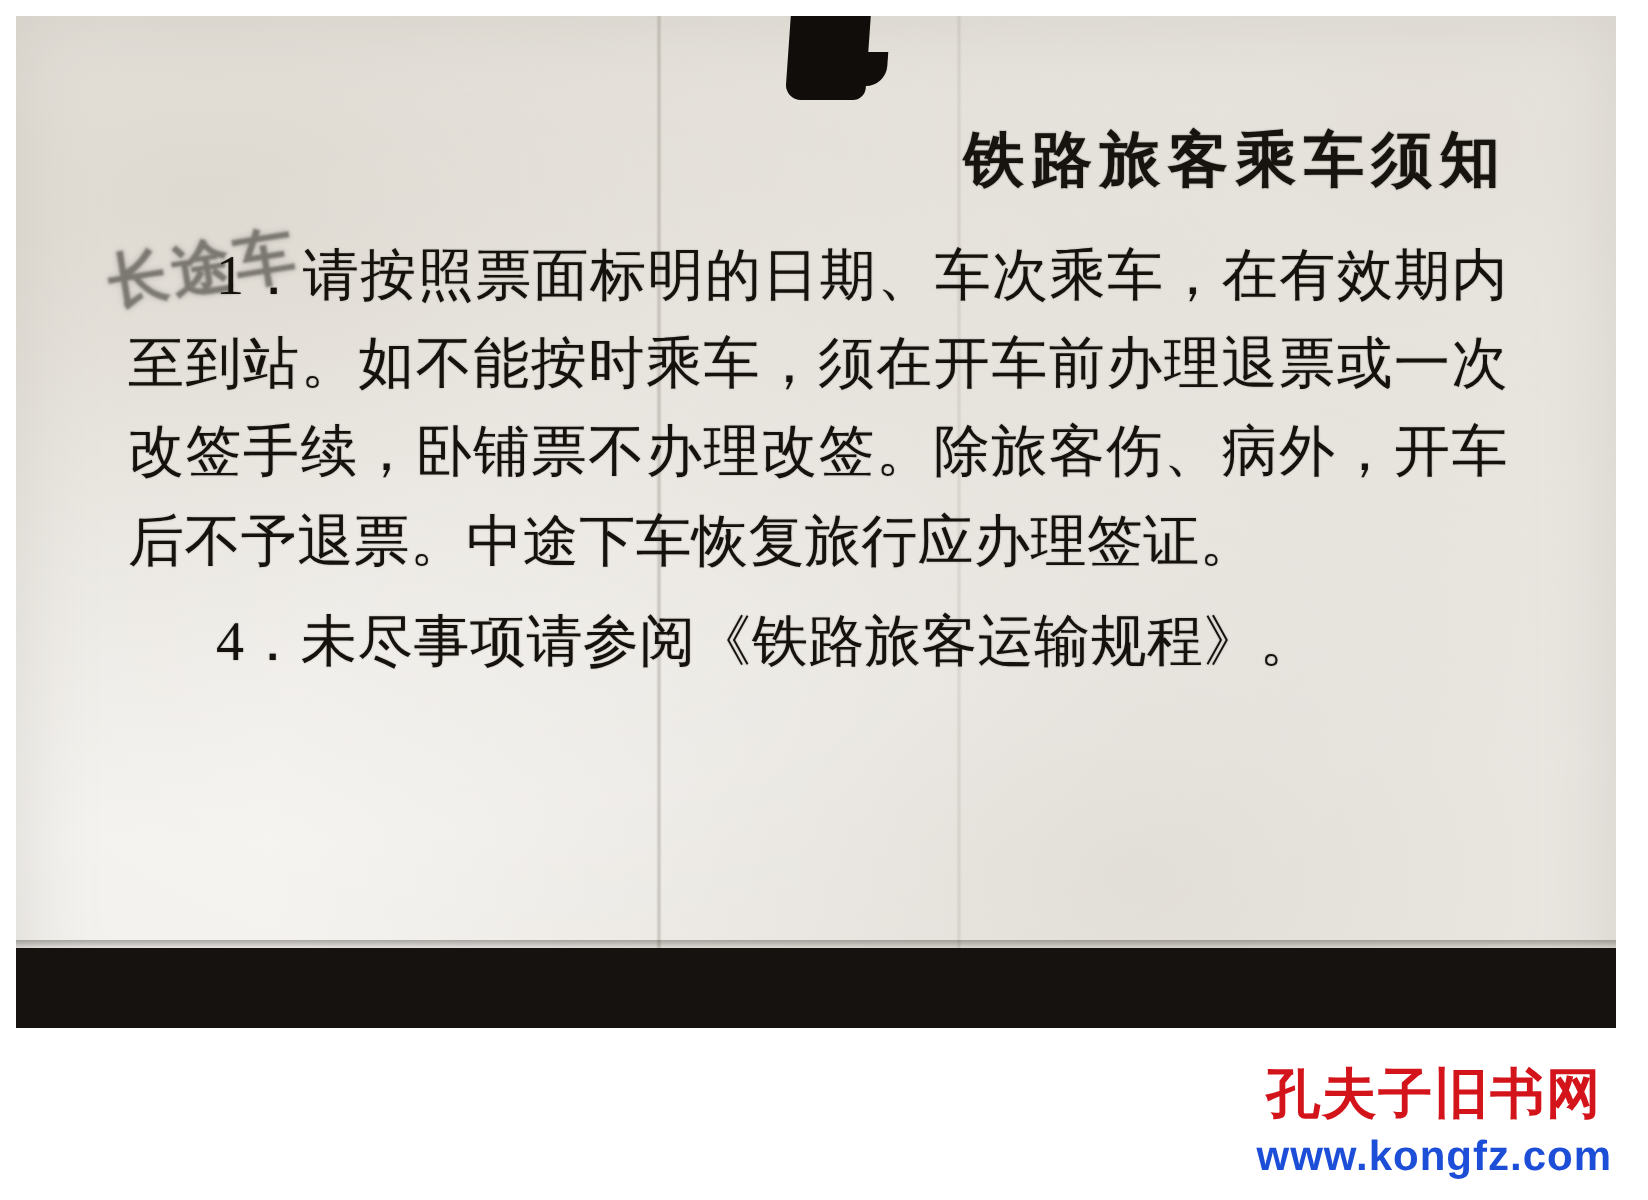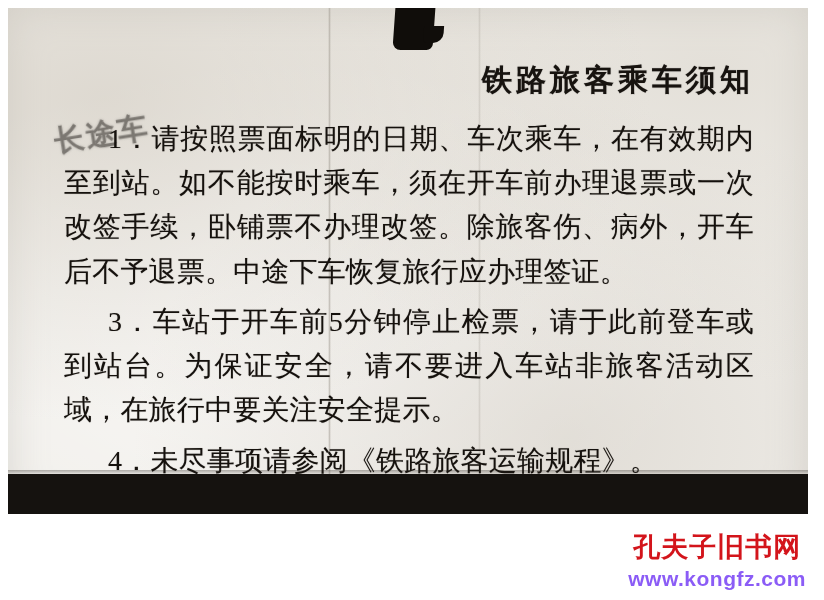--- a/index.html
+++ b/index.html
@@ -153,21 +153,21 @@
   .watermark .wm-cn {
     font-size: 27px;
     font-weight: bold;
     color: #d3141b;
     letter-spacing: 1px;
     font-family: Liberation Serif, serif;
   }
   .watermark .wm-url {
     font-size: 21px;
     font-weight: bold;
-    color: #8b5cf6;
+    color: #1d4ed8;
     letter-spacing: 0.5px;
     font-family: "Liberation Sans", sans-serif;
     margin-top: 4px;
   }
 </style>
 </head>
 <body>
 
 <div class="page">
 
@@ -176,21 +176,20 @@
     <div class="crease c2"></div>
 
     <div class="top-mark"></div>
 
     <div class="stamp">长途车</div>
 
     <div class="content">
       <h1 class="doc-title">铁路旅客乘车须知</h1>
 
       <p class="clause">1．请按照票面标明的日期、车次乘车，在有效期内至到站。如不能按时乘车，须在开车前办理退票或一次改签手续，卧铺票不办理改签。除旅客伤、病外，开车后不予退票。中途下车恢复旅行应办理签证。</p>
-      <p class="clause">3．车站于开车前5分钟停止检票，请于此前登车或到站台。为保证安全，请不要进入车站非旅客活动区域，在旅行中要关注安全提示。</p>
       <p class="clause last">4．未尽事项请参阅《铁路旅客运输规程》。</p>
     </div>
 
     <div class="bottom-bar"></div>
   </div>
 
   <div class="watermark">
     <div class="wm-cn">孔夫子旧书网</div>
     <div class="wm-url">www.kongfz.com</div>
   </div>

